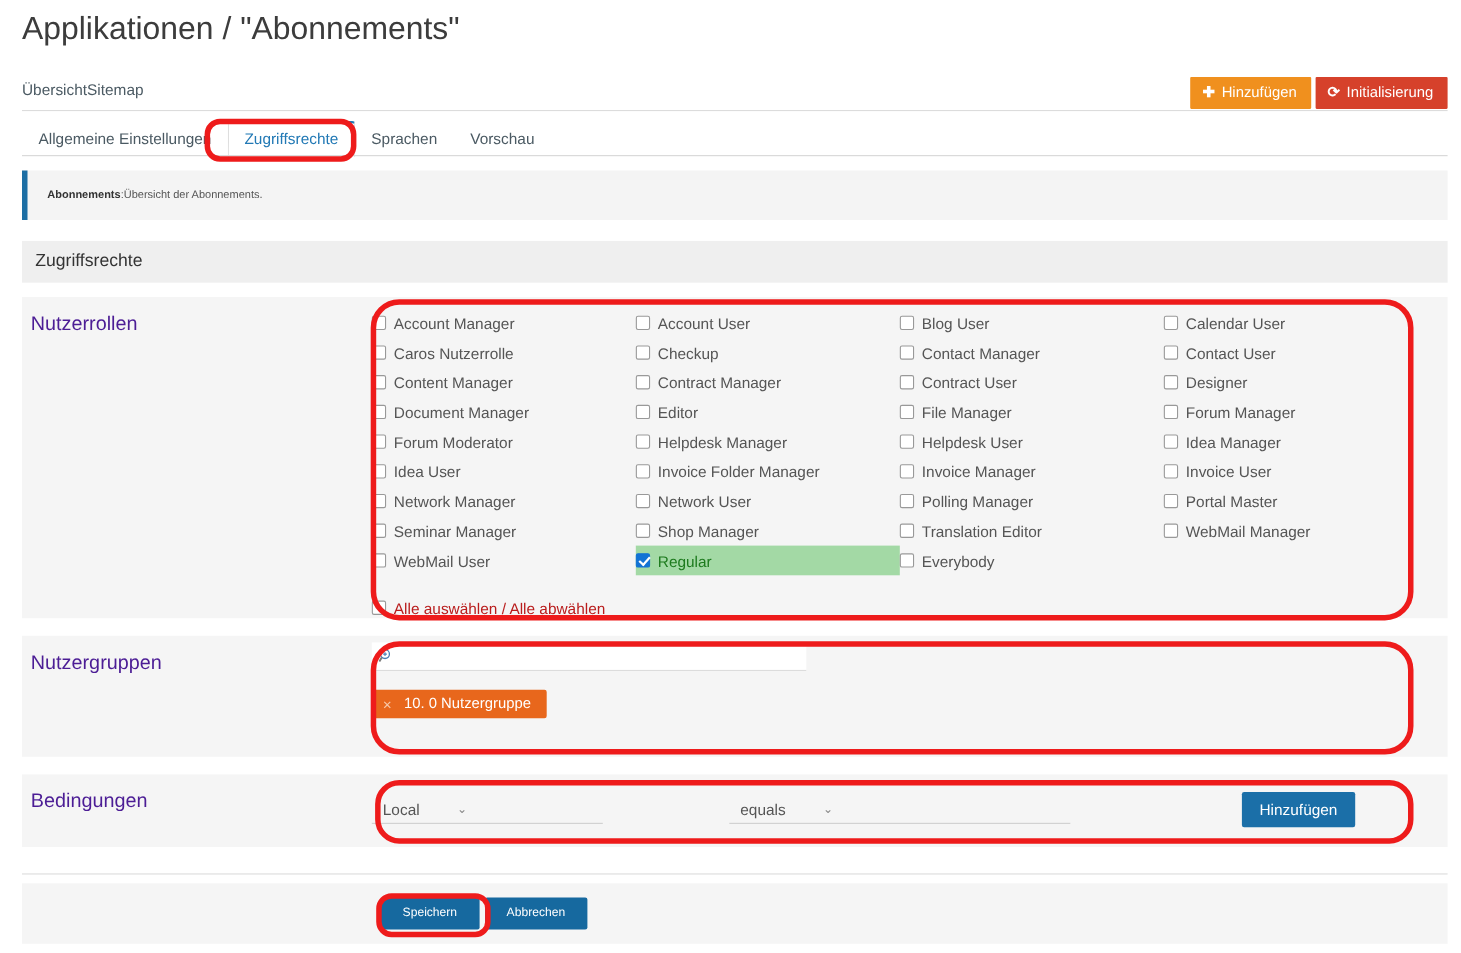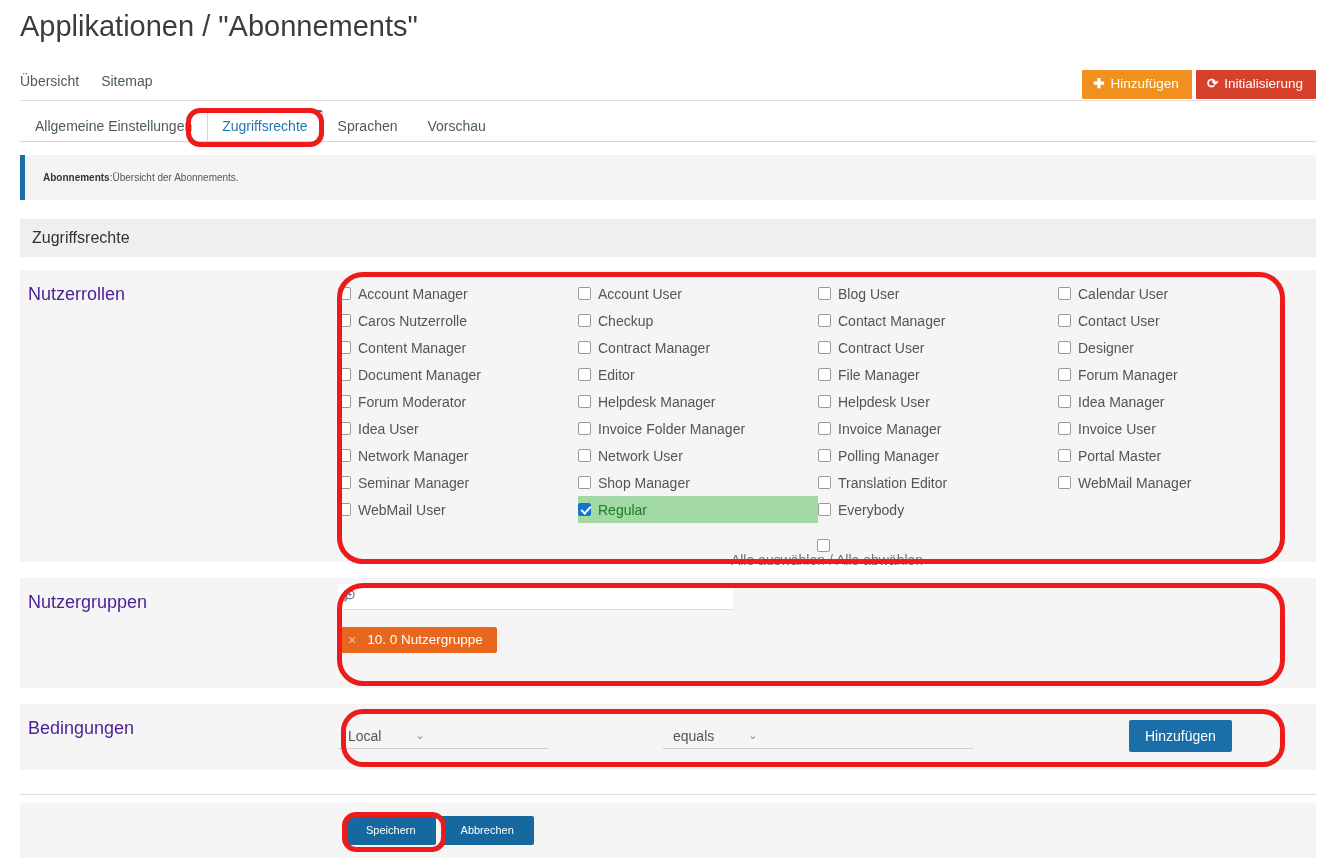--- a/index.html
+++ b/index.html
@@ -27,21 +27,20 @@
     color: #3c3c3c;
     letter-spacing: 0px;
     white-space: nowrap;
   }
 
   
   .topnav {
     position: absolute;
     left: 20px; top: 73px;
     display: flex;
-    gap: 22px;
     font-size: 14px;
     text-align: center;
   }
   .topnav a {
     color: #4b5a63;
     text-decoration: none;
     cursor: pointer;
   }
   .topnav-rule {
     position: absolute;
@@ -199,23 +198,22 @@
     border: solid #fff;
     border-width: 0 2px 2px 0;
     transform: rotate(42deg);
   }
   .cbrow-all {
     display: flex;
     align-items: center;
     height: 27px;
     margin-top: 16px;
     font-size: 14px;
-    color: #737373;
-    cursor: pointer;
-    flex-direction: column;
+    color: #b91c1c;
+    cursor: pointer;
   }
 
   
   .ug-search {
     position: relative;
     width: 395px;
     height: 26px;
     background: #fff;
     border: none;
     border-bottom: 1px solid #dcdcdc;

